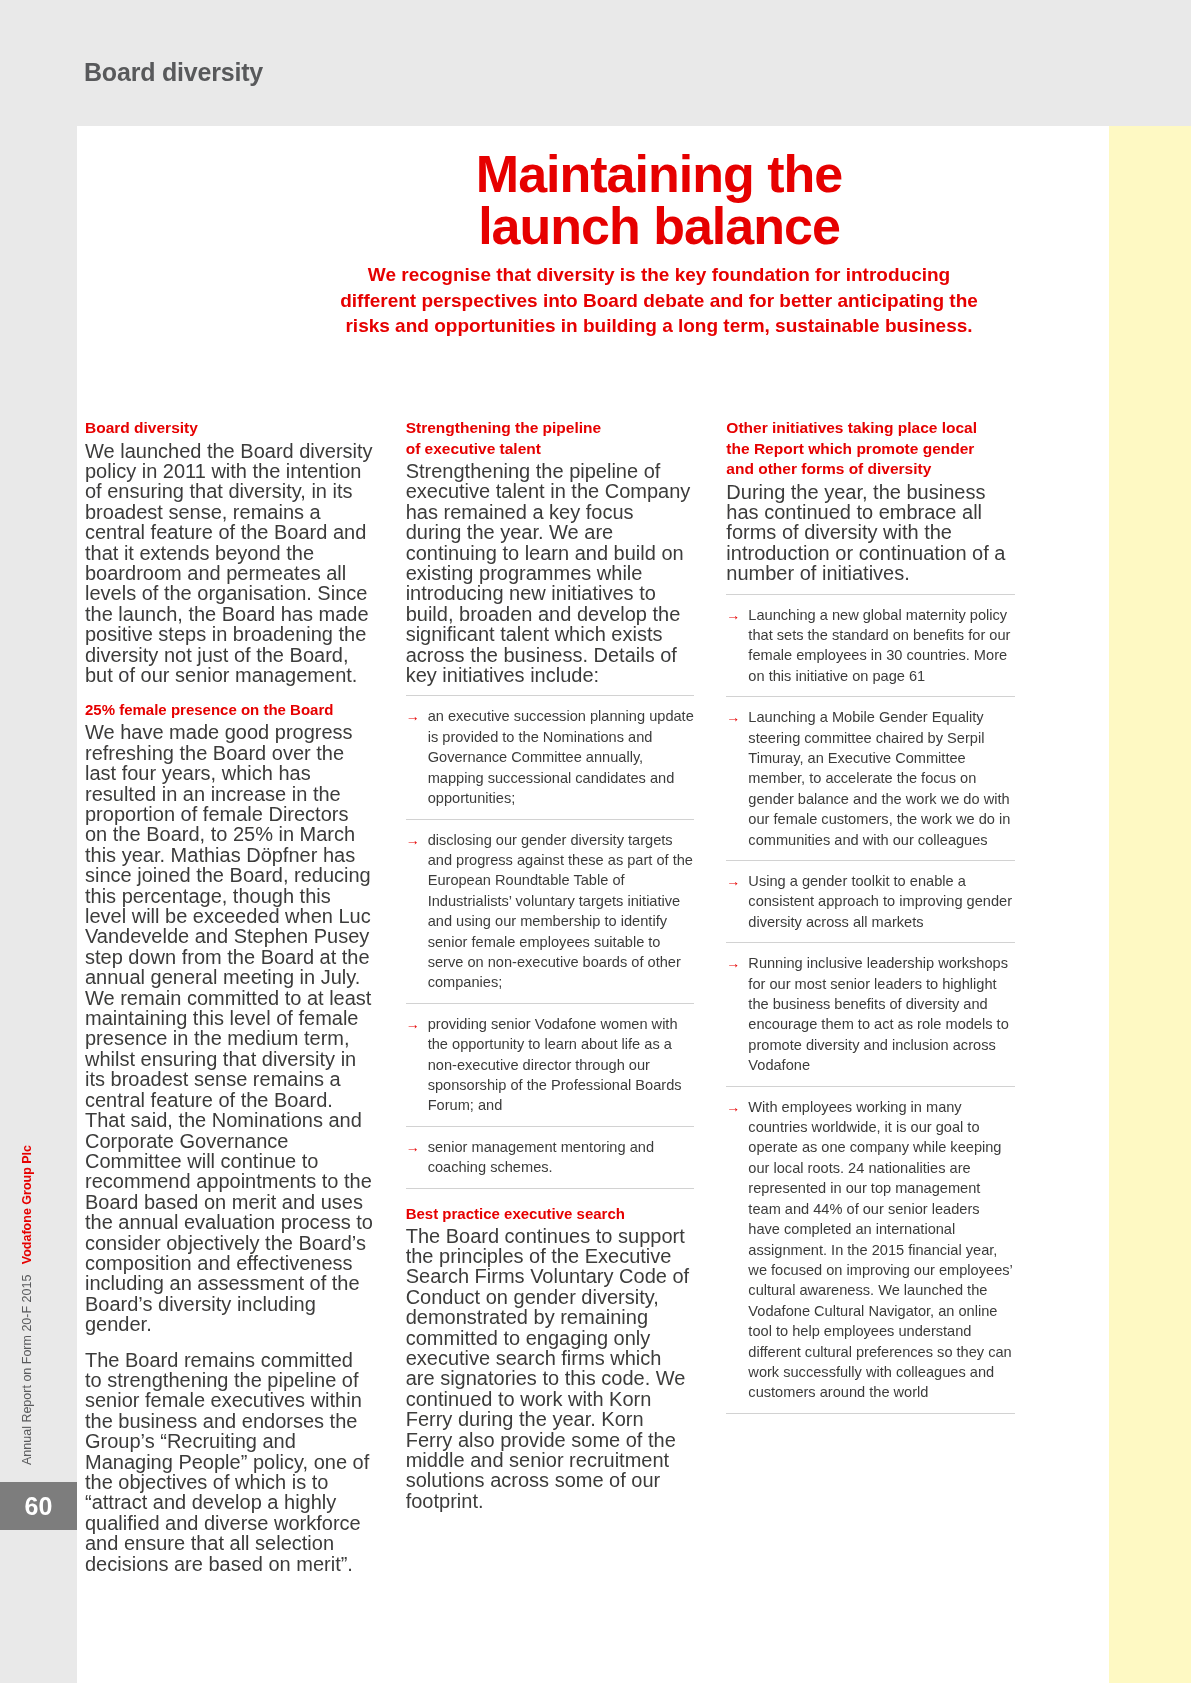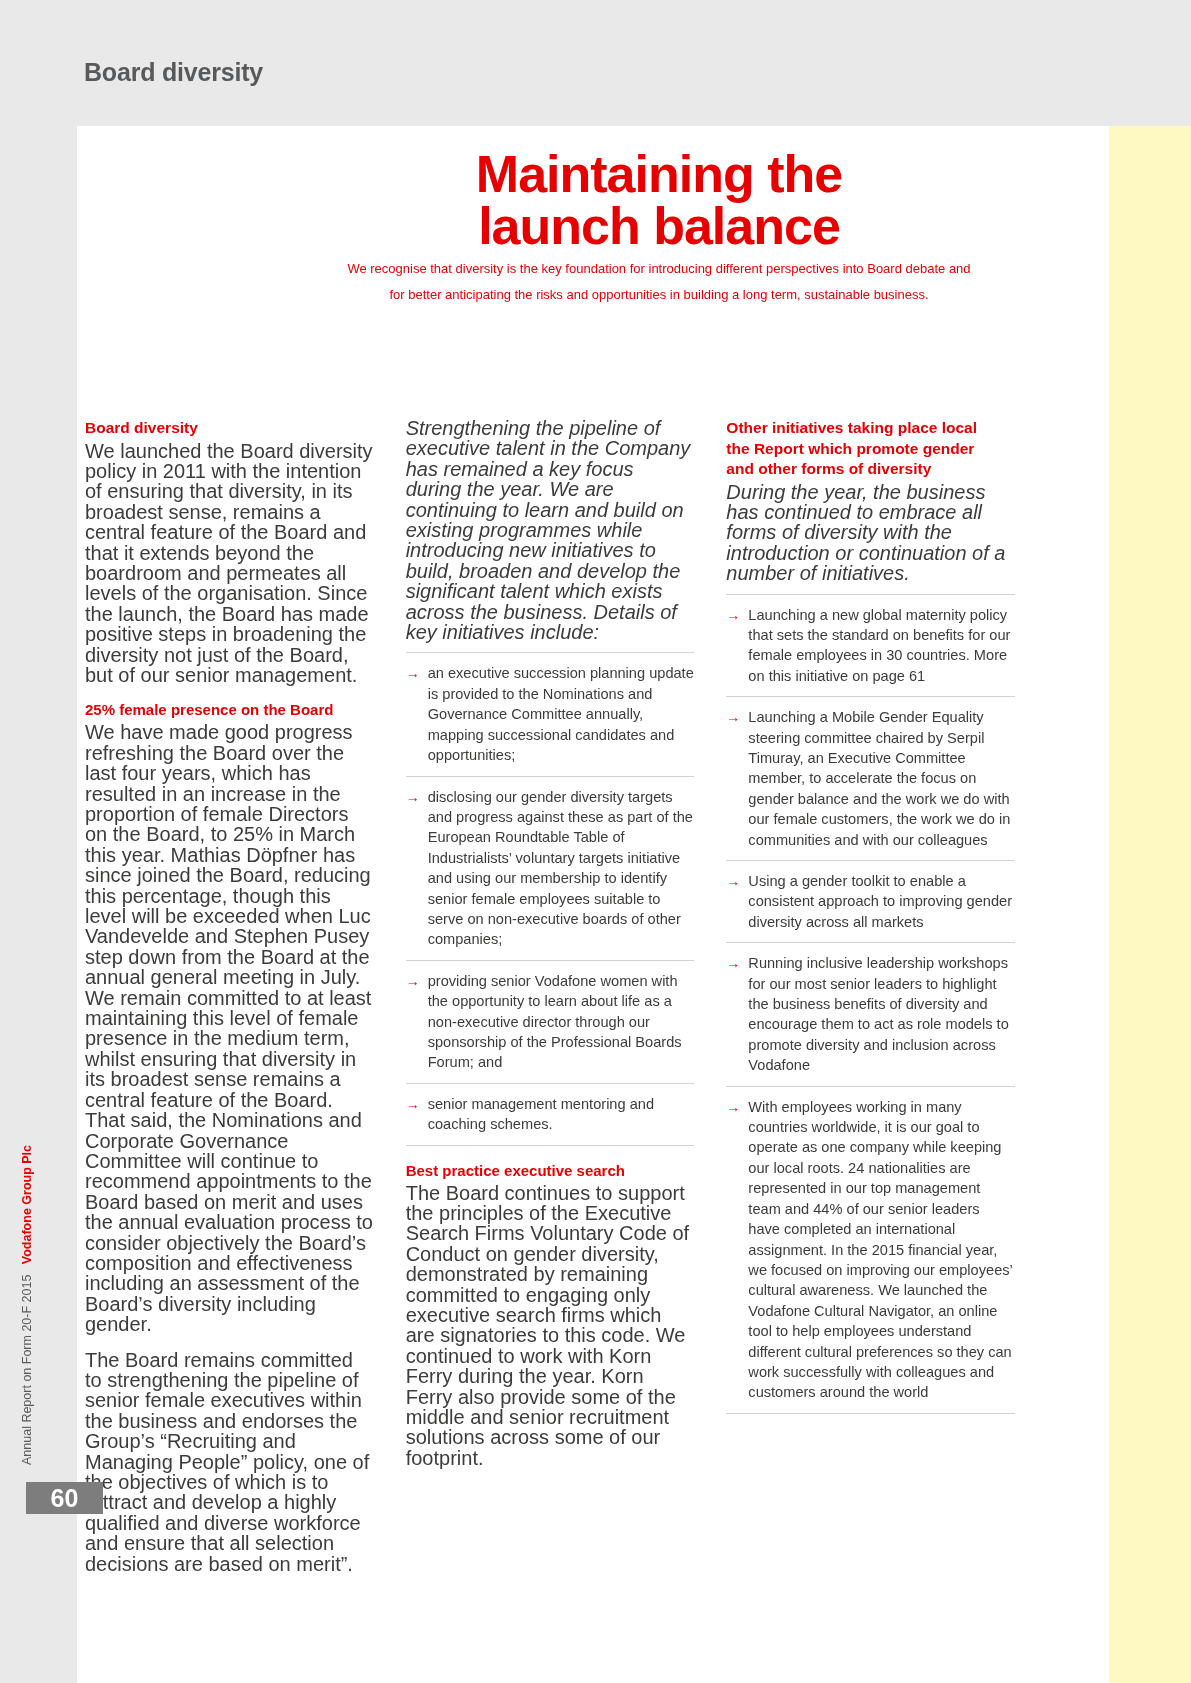--- a/index.html
+++ b/index.html
@@ -58,25 +58,26 @@
   .hero-title {
     margin: 0;
     padding-top: 22px;
     font-size: 52px;
     line-height: 52px;
     font-weight: bold;
     color: #e60000;
     letter-spacing: -1px;
   }
   .hero-sub {
-    margin: 4px auto 0 auto;
+    margin: 10px auto 0 auto;
     width: 640px;
-    font-size: 13px;
+    font-size: 19px;
     line-height: 25.5px;
     color: #e60000;
+    font-weight: bold;
   }
   
   .columns {
     position: absolute;
     left: 85px;
     top: 418px;
     width: 930px;
     display: flex;
     gap: 32px;
   }
@@ -91,21 +92,20 @@
     margin: 0 0 2px 0;
   }
   .col p {
     margin: 0 0 15px 0;
     font-size: 20px;
     line-height: 20.4px;
     color: #3c3c3b;
   }
   .col p.tight {
     margin-bottom: 0;
-    font-style: italic;
   }
   .sub-head {
     color: #e60000;
     font-size: 15px;
     font-weight: bold;
     line-height: 20px;
     margin: 15px 0 2px 0;
   }
   
   ul.arrow-list {
@@ -144,29 +144,28 @@
   }
   .spine b {
     color: #e60000;
   }
   
   .page-num {
     position: absolute;
     left: 0;
     top: 1482px;
     width: 77px;
-    height: 32px;
+    height: 48px;
     background: #7d7d7d;
     color: #ffffff;
     font-size: 25px;
     font-weight: bold;
     display: flex;
     align-items: center;
     justify-content: center;
-    margin-left: 26px;
   }
   .left-strip {
     position: absolute;
     left: 0;
     top: 0;
     width: 77px;
     height: 1683px;
     background: #e9e9e9;
   }
 </style>
@@ -194,20 +193,24 @@
 
     <div class="col">
       <h2 class="col-head">Board diversity</h2>
       <p>We launched the Board diversity policy in 2011 with the intention of ensuring that diversity, in its broadest sense, remains a central feature of the Board and that it extends beyond the boardroom and permeates all levels of the organisation. Since the launch, the Board has made positive steps in broadening the diversity not just of the Board, but of our senior management.</p>
       <h3 class="sub-head">25% female presence on the Board</h3>
       <p>We have made good progress refreshing the Board over the last four years, which has resulted in an increase in the proportion of female Directors on the Board, to 25% in March this year. Mathias Döpfner has since joined the Board, reducing this percentage, though this level will be exceeded when Luc Vandevelde and Stephen Pusey step down from the Board at the annual general meeting in July. We remain committed to at least maintaining this level of female presence in the medium term, whilst ensuring that diversity in its broadest sense remains a central feature of the Board. That said, the Nominations and Corporate Governance Committee will continue to recommend appointments to the Board based on merit and uses the annual evaluation process to consider objectively the Board’s composition and effectiveness including an assessment of the Board’s diversity including gender.</p>
       <p>The Board remains committed to strengthening the pipeline of senior female executives within the business and endorses the Group’s “Recruiting and Managing People” policy, one of the objectives of which is to “attract and develop a highly qualified and diverse workforce and ensure that all selection decisions are based on merit”.</p>
     </div>
 
     <div class="col">
+      <h2 class="col-head">
+        <span>Strengthening the pipeline</span><br>
+        <span>of executive talent</span>
+      </h2>
       <p class="tight">Strengthening the pipeline of executive talent in the Company has remained a key focus during the year. We are continuing to learn and build on existing programmes while introducing new initiatives to build, broaden and develop the significant talent which exists across the business. Details of key initiatives include:</p>
       <ul class="arrow-list">
         <li>
           <span class="arrow">→</span>
           <span>an executive succession planning update is provided to the Nominations and Governance Committee annually, mapping successional candidates and opportunities;</span>
         </li>
         <li>
           <span class="arrow">→</span>
           <span>disclosing our gender diversity targets and progress against these as part of the European Roundtable Table of Industrialists’ voluntary targets initiative and using our membership to identify senior female employees suitable to serve on non-executive boards of other companies;</span>
         </li>

